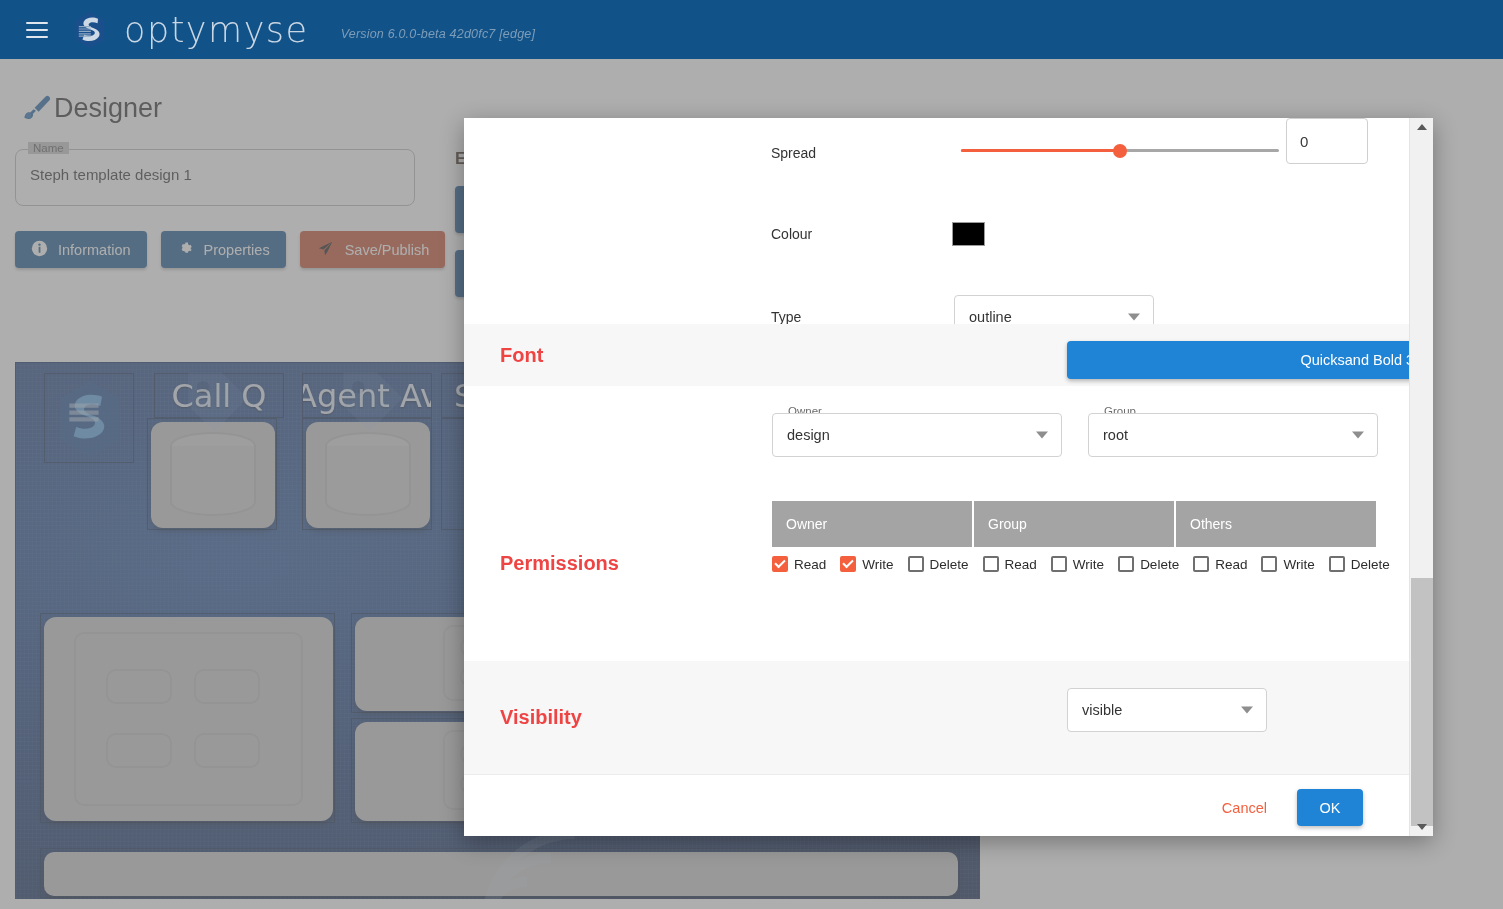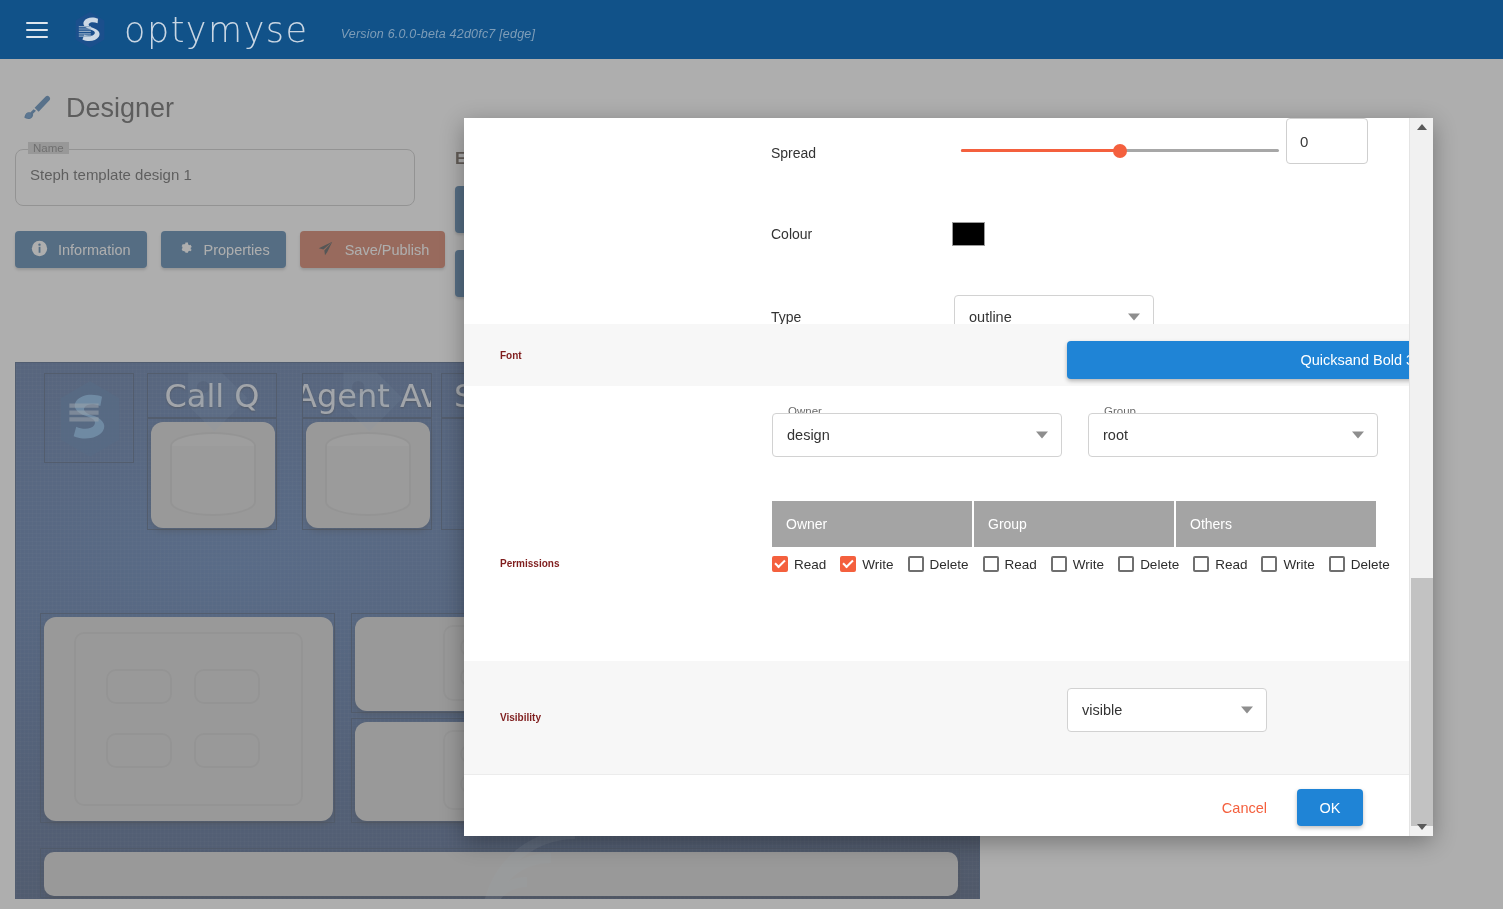--- a/index.html
+++ b/index.html
@@ -30,21 +30,21 @@
     text-transform: lowercase;
   }
   .version {
     margin-left: 32px; font-size: 12.5px; font-style: italic;
     color: #7e9db8; letter-spacing: 0.2px; padding-top: 8px;
   }
 
   
   .page { position: absolute; left: 0; top: 59px; width: 1503px; height: 850px; background: #ffffff; }
   .page-title-row {
-    display: flex; align-items: center; gap: 14px;
+    display: flex; align-items: center; gap: 2px;
     padding: 26px 0 0 22px; height: 72px;
   }
   .brush-icon { width: 30px; height: 30px; }
   .page-title { font-size: 27px; color: #2b2b2b; font-weight: 400; }
 
   .panel { position: absolute; left: 0; top: 90px; width: 1503px; }
   .card-left { position: absolute; left: 15px; top: 0; width: 400px; }
   .name-field {
     position: relative; border: 1px solid #b9b9b9; border-radius: 8px;
     height: 57px; padding: 16px 14px 0 14px; background: transparent;
@@ -122,21 +122,21 @@
   .dialog-body {
     position: relative; width: 945px; height: 718px; overflow: hidden;
     background: #ffffff;
   }
 
   .sect { position: relative; width: 945px; display: flex; }
   .sect-gray { background: #f7f7f7; }
   .sect-white { background: #ffffff; }
   .sect-label {
     width: 295px; flex: 0 0 295px; padding-left: 36px;
-    font-size: 10px; font-weight: 700; color: #7f1d1d;
+    font-size: 20px; font-weight: 700; color: #ef4444;
     display: flex; align-items: center;
   }
   .sect-content { flex: 1; position: relative; }
 
   .prop-row { position: relative; height: 57px; }
   .prop-name {
     position: absolute; left: 307px; top: 50%; transform: translateY(-50%);
     font-size: 14px; color: #333333;
   }
 
@@ -346,21 +346,21 @@
     <div class="canvas-wrap">
 
       <div class="wgt" style="left:28px; top:10px; width:90px; height:90px;">
         <svg class="optylogo-ghost" width="86" height="86" viewBox="0 0 100 100" style="left:2px;top:2px;">
           <path d="M50 6 84 26v48L50 94 16 74V26z" fill="#1c4f92" opacity="0.75"></path>
           <path d="M64 24c-10-4-24-3-30 5-5 7 1 14 10 17 9 3 14 6 11 11-3 5-13 6-21 2l-3 11c12 5 28 3 34-6 5-8-2-15-12-18-8-3-12-6-9-10 3-4 11-4 18-1z" fill="#5ea4e6" opacity="0.95"></path>
           <path d="M26 32h34v5H26zm0 8h34v5H26zm0 8h34v5H26z" fill="#cfe2f5" opacity="0.55"></path>
         </svg>
       </div>
 
-      <div class="wgt wgt-label" style="left:131px; top:10px; width:130px; height:45px;">
+      <div class="wgt wgt-label" style="left:138px; top:10px; width:130px; height:45px;">
         <span>Call Q</span>
       </div>
       <div class="wgt" style="left:131px; top:55px; width:130px; height:112px;">
         <div class="tile" style="left:3px; top:3px; width:124px; height:106px;">
           <svg class="db-stack" viewBox="0 0 124 106">
             <ellipse cx="62" cy="24" rx="42" ry="13" fill="#d4d4d4" stroke="#bcbcbc" stroke-width="2"></ellipse>
             <path d="M20 24v20c0 7 19 13 42 13s42-6 42-13V24" fill="#cdcdcd" stroke="#bcbcbc" stroke-width="2"></path>
             <path d="M20 44v20c0 7 19 13 42 13s42-6 42-13V44" fill="#cdcdcd" stroke="#bcbcbc" stroke-width="2"></path>
             <path d="M20 64v16c0 7 19 13 42 13s42-6 42-13V64" fill="#cdcdcd" stroke="#bcbcbc" stroke-width="2"></path>
           </svg>

